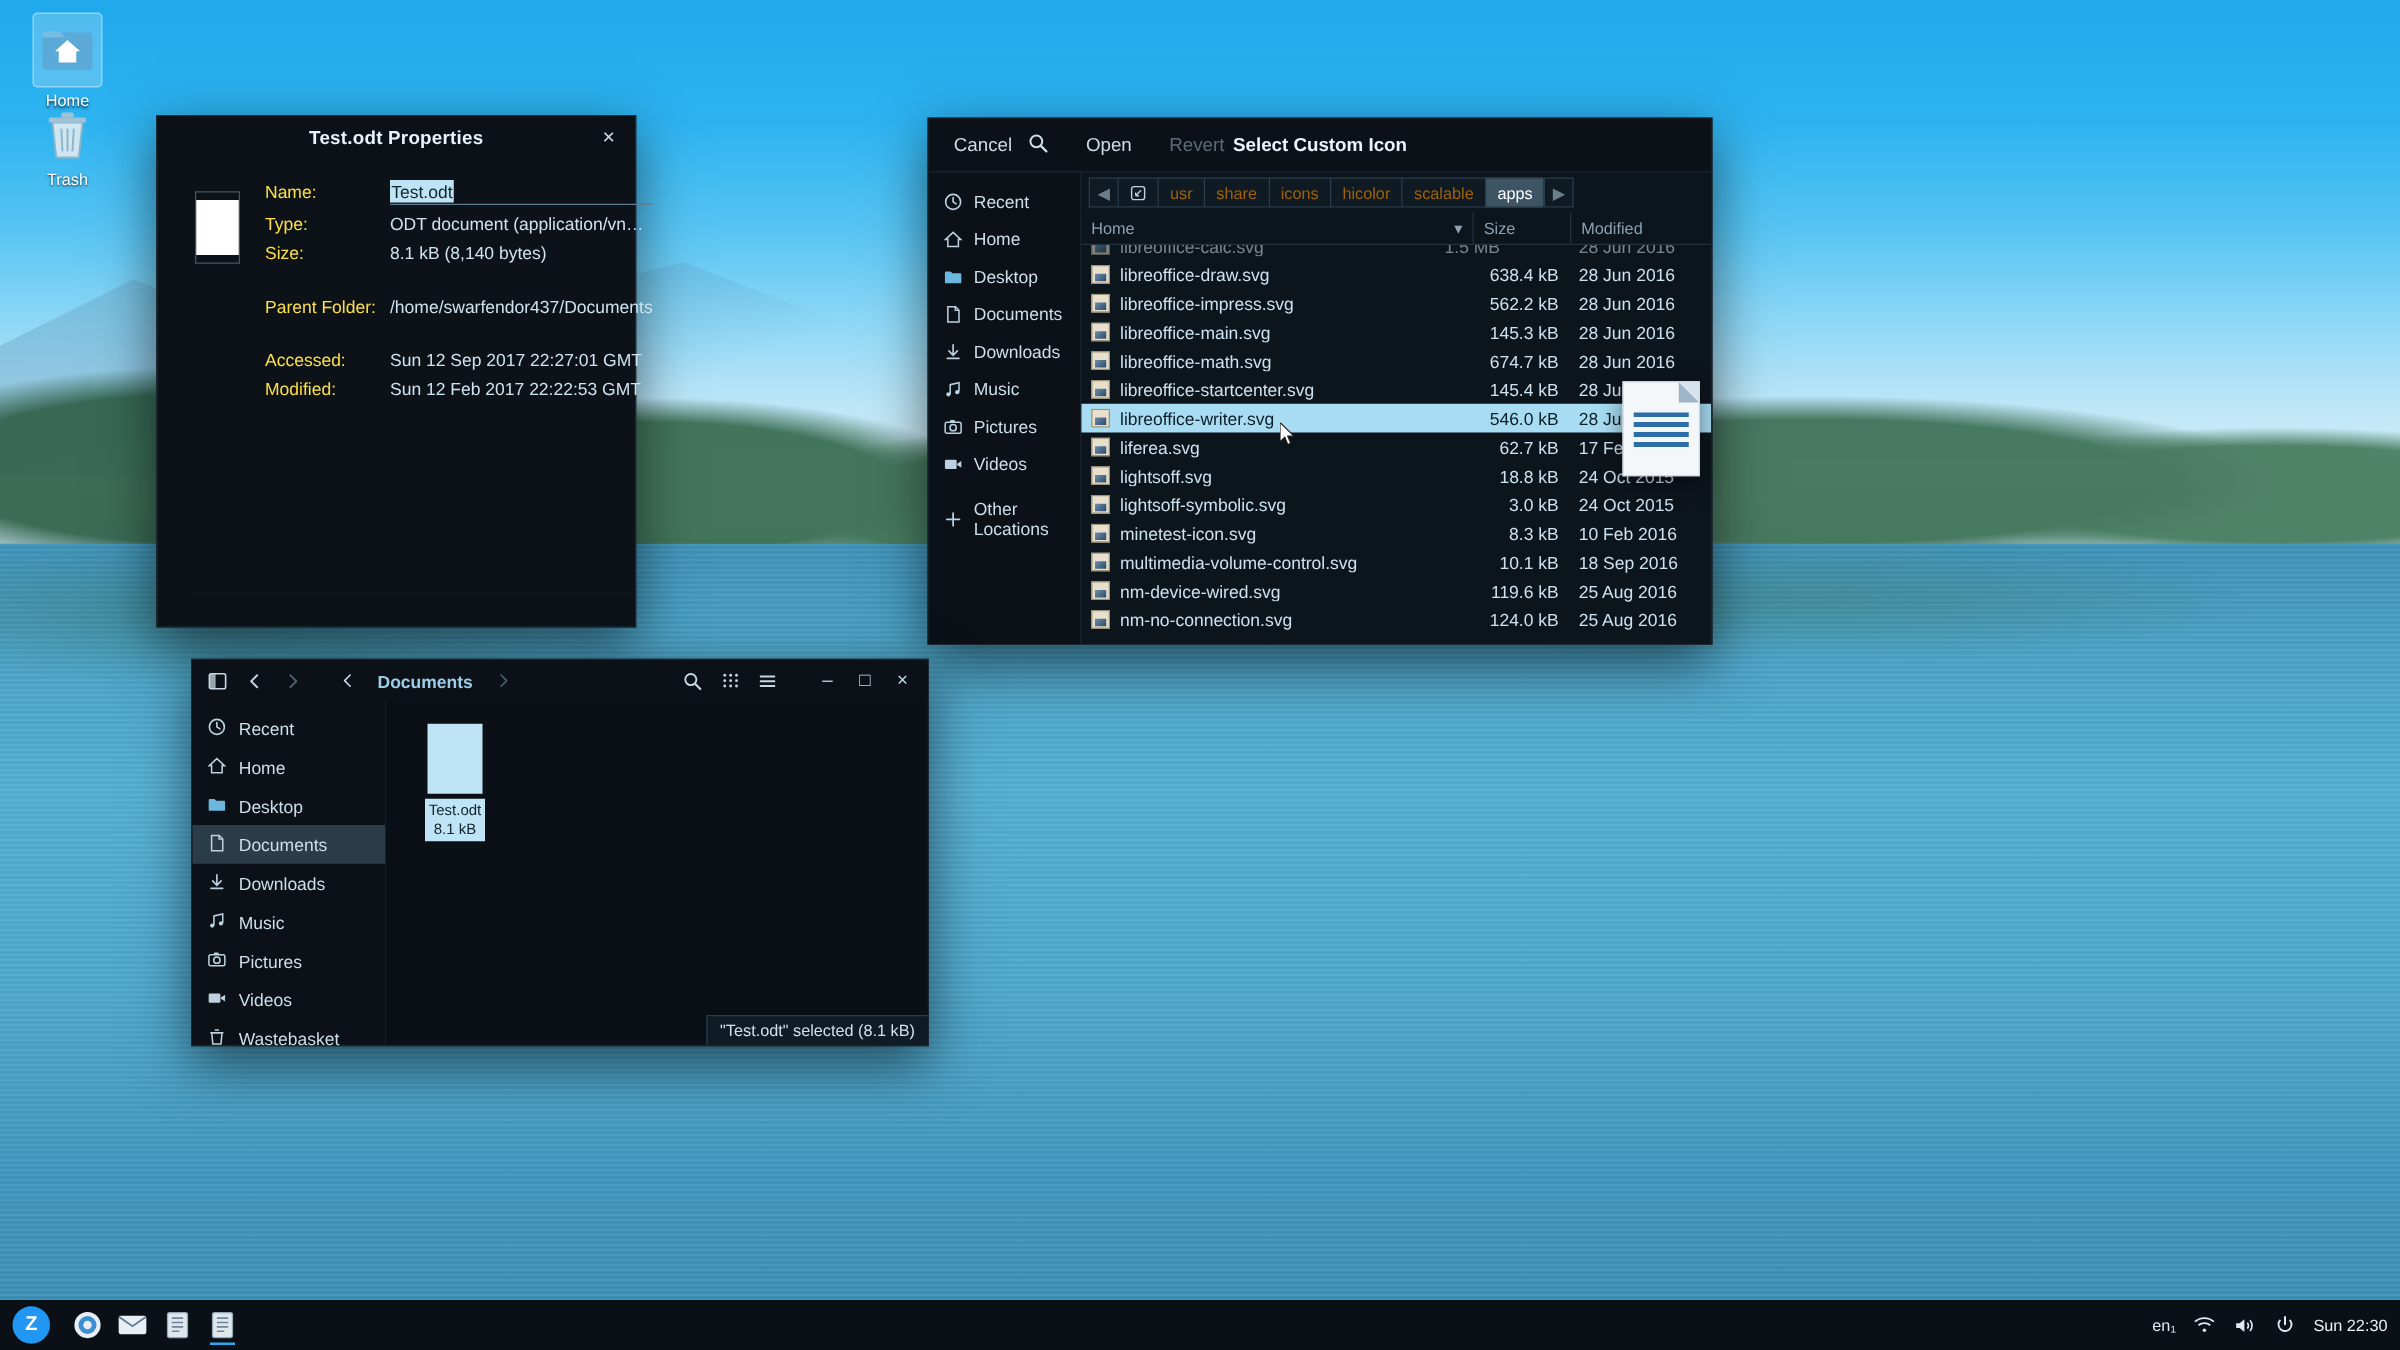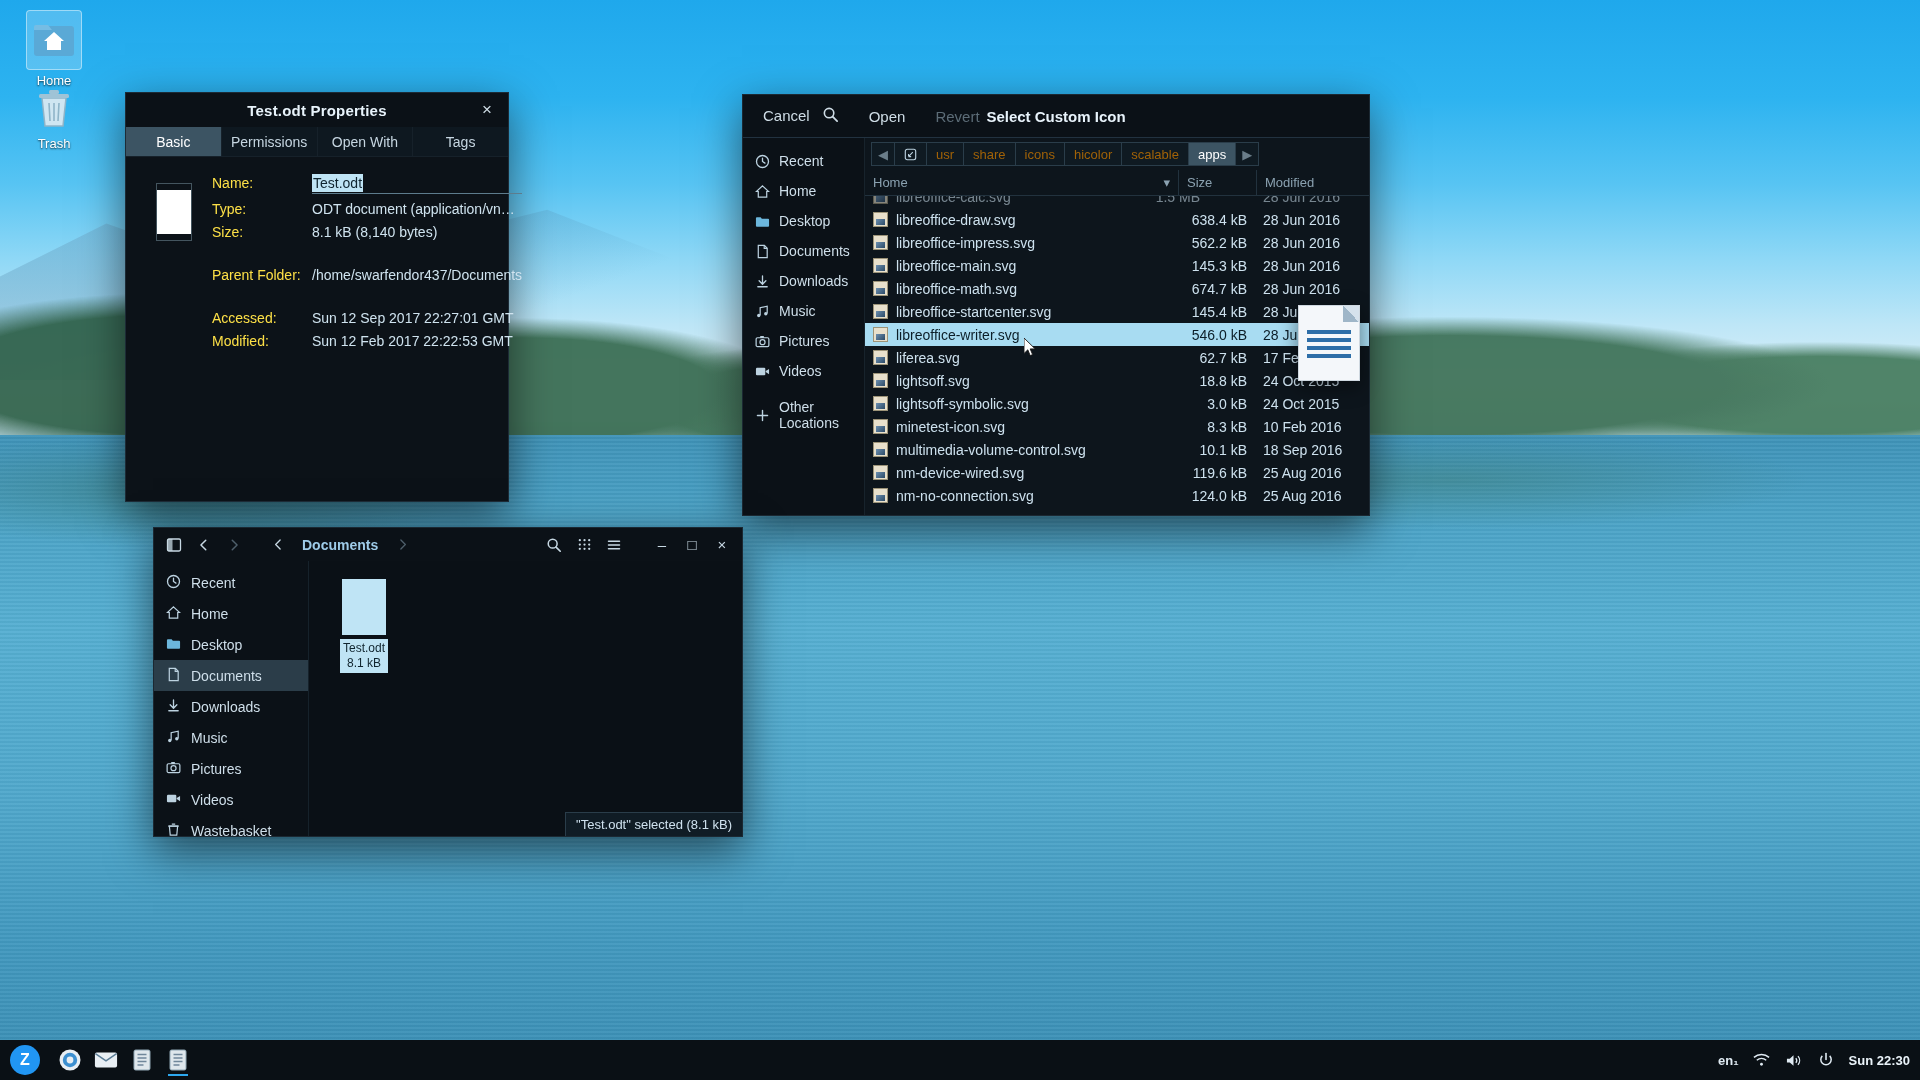--- a/index.html
+++ b/index.html
@@ -187,21 +187,21 @@
   
   #taskbar { position: absolute; left: 0; right: 0; bottom: 0; height: 40px; background: #0a1015;
              display: flex; align-items: center; padding: 0 10px; }
   .tb-start { width: 30px; height: 30px; border-radius: 50%; background: #2196f3;
               display: flex; align-items: center; justify-content: center; color: #fff;
               font-weight: bold; font-size: 16px; cursor: pointer; margin-right: 12px; }
   .tb-launch { width: 36px; height: 34px; display: flex; align-items: center; justify-content: center;
                cursor: pointer; position: relative; }
   .tb-launch.running::after { content: ""; position: absolute; bottom: 1px; left: 8px; right: 8px;
                height: 2px; background: #2da8ef; }
-  .tray { margin-left: auto; display: flex; align-items: center; gap: 14px; color: #dfeaf2; font-size: 13px; font-weight: bold; }
+  .tray { margin-left: auto; display: flex; align-items: center; gap: 14px; color: #dfeaf2; font-size: 13px; }
   .tray .clock { font-size: 13px; color: #eaf3f9; }
   .tray .ic { width: 18px; height: 18px; display: flex; align-items: center; justify-content: center; cursor: pointer; }
 
   
   #cursor { position: absolute; left: 1024px; top: 338px; width: 12px; height: 19px; pointer-events: none; }
 </style>
 </head>
 <body>
 
 <div id="desktop">
@@ -234,26 +234,20 @@
   <span>Trash</span>
 </div>
 
 <div class="window" id="props">
   <div class="titlebar">
     <div style="width:26px"></div>
     <div class="title">Test.odt Properties</div>
     <div class="win-close">×</div>
   </div>
 
-  <div class="tabs">
-    <div class="tab active">Basic</div>
-    <div class="tab">Permissions</div>
-    <div class="tab">Open With</div>
-    <div class="tab" style="border-right:none">Tags</div>
-  </div>
 
   <div class="props-body">
     <div class="file-thumb">
       <div class="page"></div>
     </div>
     <div class="props-fields">
       <div class="prow">
         <div class="plabel">Name:</div>
         <div class="name-entry">
           <span>Test.odt</span>

